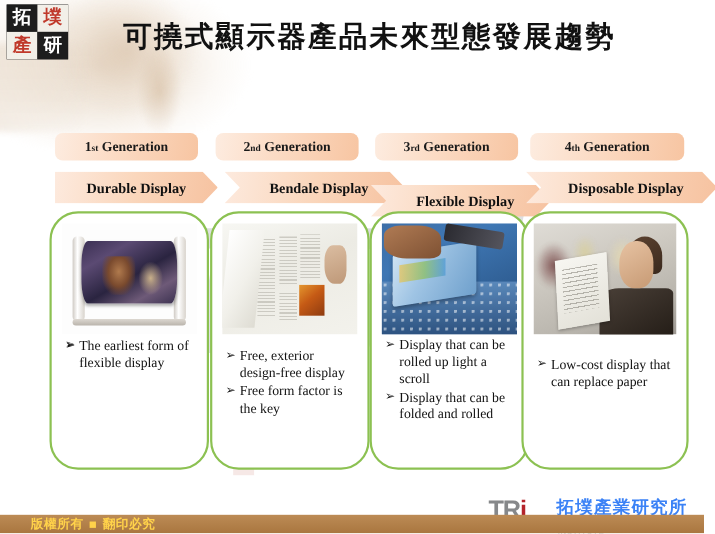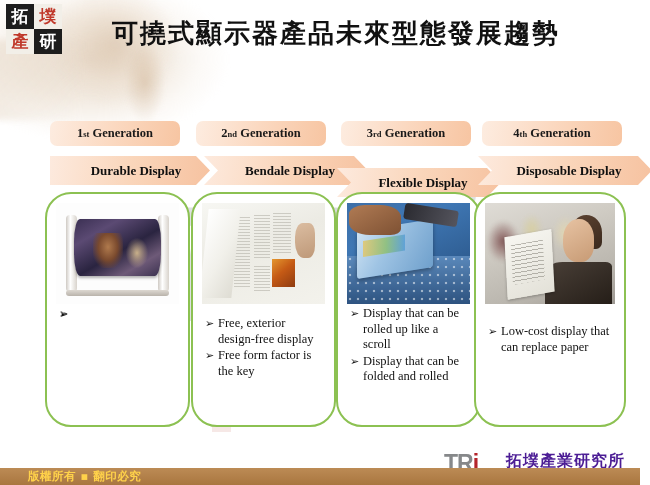--- a/index.html
+++ b/index.html
@@ -66,21 +66,21 @@
     display:flex;align-items:center;justify-content:center;
     font-family:"Liberation Serif", serif;font-weight:bold;font-size:12.5px;color:#1a1a1a;}
   .gen-pill sup{font-size:8.5px;vertical-align:super;line-height:0;}
 
   .name-arrow{position:absolute;height:29px;
     background:linear-gradient(100deg,#fdeade 0%,#fad6bb 50%,#f6c2a0 100%);
     display:flex;align-items:center;justify-content:center;
     font-family:"Liberation Serif", serif;font-weight:bold;font-size:13px;color:#101010;
     clip-path:polygon(0 0, calc(100% - 14px) 0, 100% 50%, calc(100% - 14px) 100%, 0 100%, 14px 50%);
     padding-left:8px;}
-  .name-arrow.first{clip-path:polygon(0 0, calc(100% - 14px) 0, 100% 50%, calc(100% - 14px) 100%, 0 100%);padding-left:12px;}
+  .name-arrow.first{clip-path:polygon(0 0, calc(100% - 14px) 0, 100% 50%, calc(100% - 14px) 100%, 0 100%);padding-left:0;}
 
   
   .panel{position:absolute;top:192px;height:235px;
     border:2px solid #8cc152;border-radius:26px;background:#ffffff;box-sizing:border-box;}
 
   .thumb{position:absolute;left:9px;top:9px;right:9px;height:101px;overflow:hidden;background:#fff;}
   .thumb .ph{position:absolute;inset:0;}
 
   
   .t1{background:#fdfdfd;}
@@ -161,21 +161,21 @@
     background:linear-gradient(180deg,#bc8b55,#a9763f);}
   #copybar .ctxt{position:absolute;left:28px;top:1px;
     font-family:"DejaVu Sans", sans-serif;font-size:11.5px;font-weight:bold;color:#ffd24a;letter-spacing:.5px;}
 
   #tri-logo{position:absolute;left:444px;top:452px;width:200px;height:28px;}
   #tri-logo .tri-mark{position:absolute;left:0;top:0;
     font-family:"Liberation Sans", sans-serif;font-weight:bold;font-size:23px;
     color:#86888a;letter-spacing:-1px;line-height:23px;}
   #tri-logo .tri-i{color:#b4242b;}
   #tri-logo .tri-cjk{position:absolute;left:62px;top:-1px;
-    font-family:"DejaVu Serif", serif;font-weight:bold;font-size:16px;color:#4c1d95;letter-spacing:1px;}
+    font-family:"DejaVu Serif", serif;font-weight:bold;font-size:16px;color:#3b82f6;letter-spacing:1px;}
   #tri-logo .tri-en{position:absolute;left:63px;top:17px;
     font-family:"Liberation Sans", sans-serif;font-size:7.2px;font-weight:bold;
     color:#86888a;letter-spacing:.6px;}
   #tri-logo .tri-swoosh{position:absolute;left:34px;top:19px;width:26px;height:8px;
     border-bottom:3px solid #b4242b;border-radius:0 0 14px 14px;transform:rotate(-4deg);}
 </style>
 </head>
 <body>
 
 <div id="slide">
@@ -218,20 +218,21 @@
         <div class="screen"></div>
           <div class="base"></div>
       </div>
     </div>
     <div class="bullets">
       <div class="bullet">
         <span class="arrow">➢</span>
       </div>
       <div class="bullet">
         <span class="arrow">➢</span>
+        <span>The earliest form of flexible display</span>
       </div>
     </div>
   </div>
 
   <div class="gen-pill" style="left:196px;top:121px;width:130px;">
     <span>2</span><sup>nd</sup>&nbsp;<span>Generation</span>
   </div>
   <div class="name-arrow" style="left:204px;top:156px;width:156px;">
     <span>Bendale Display</span>
   </div>
@@ -270,21 +271,21 @@
       <div class="ph t3">
         <div class="perf"></div>
           <div class="sheet"></div>
           <div class="arm"></div>
           <div class="tool"></div>
       </div>
     </div>
     <div class="bullets" style="top:112px;">
       <div class="bullet">
         <span class="arrow">➢</span>
-        <span>Display that can be rolled up like a scroll</span>
+        <span>Display that can be rolled up light a scroll</span>
       </div>
       <div class="bullet">
         <span class="arrow">➢</span>
         <span>Display that can be folded and rolled</span>
       </div>
     </div>
   </div>
 
   <div class="gen-pill" style="left:482px;top:121px;width:140px;">
     <span>4</span><sup>th</sup>&nbsp;<span>Generation</span>

